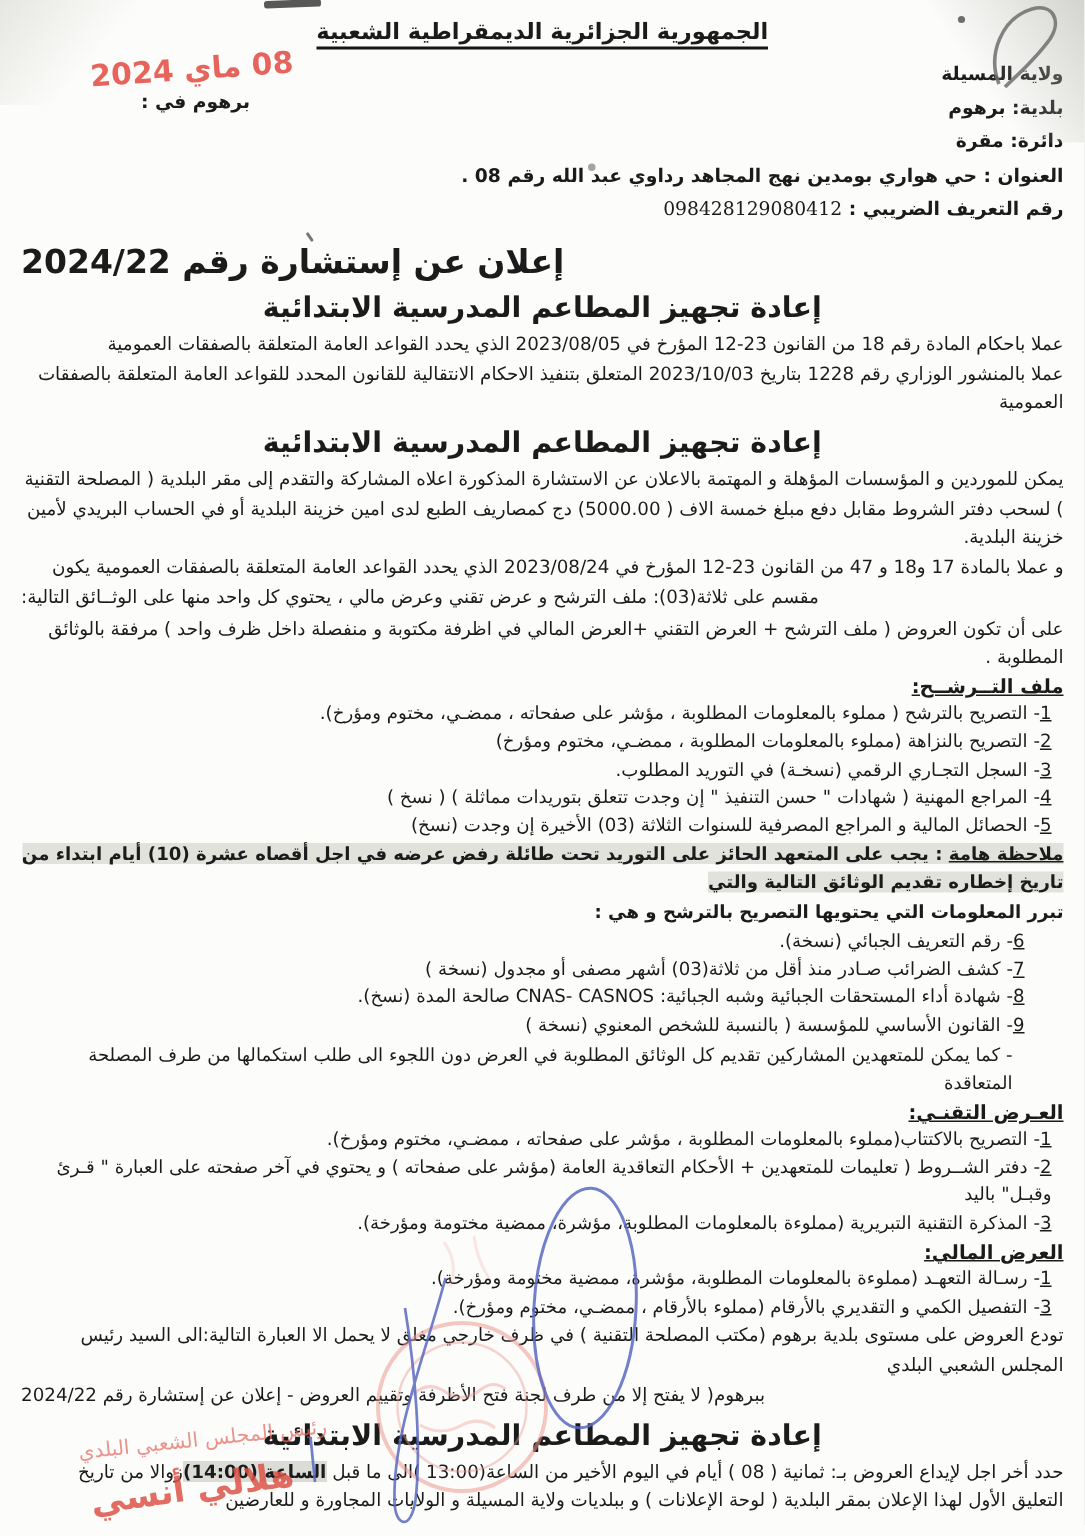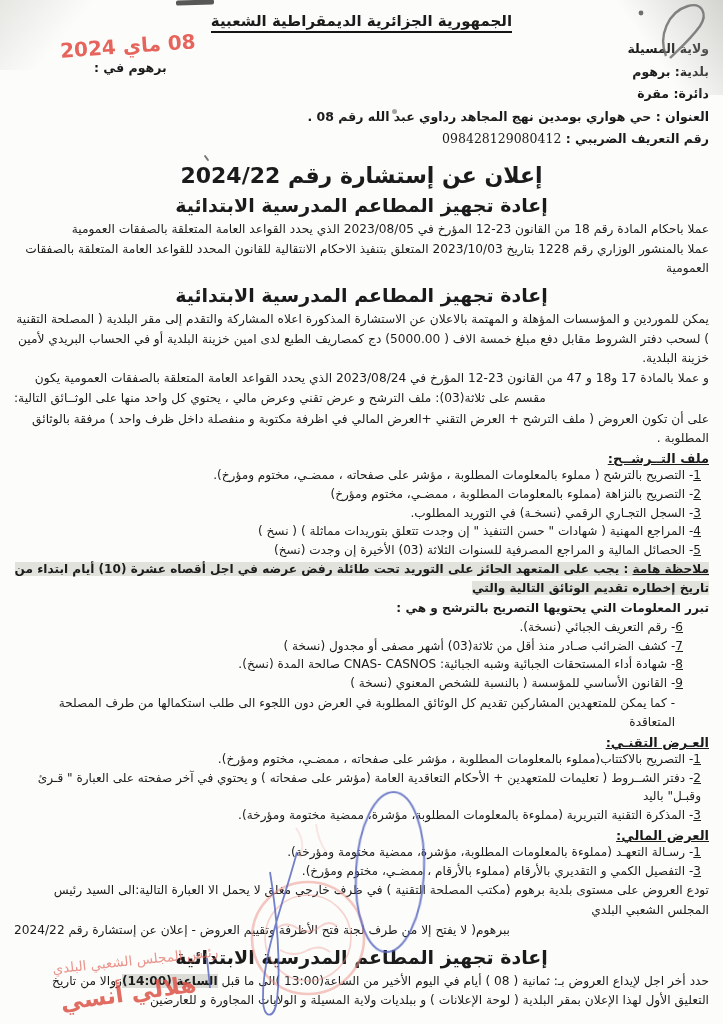--- a/index.html
+++ b/index.html
@@ -23,21 +23,21 @@
 
   .republic { text-align:center; font-size:15px; font-weight:bold; margin-top:4px;}
   .republic > span { border-bottom:2px solid #151515; padding-bottom:1px;}
 
   .admin { font-weight:bold; font-size:12.5px; line-height:1.8; margin-top:8px;}
   .admin .serif { font-family:"DejaVu Serif", serif; font-weight:normal;}
   .place-date { position:absolute; left:94px; top:60px; font-weight:bold; font-size:12.5px;}
   .hand-date { position:absolute; left:60px; top:34px; color:#e4544a; font-size:20px;
     font-weight:bold; transform:rotate(-4deg); letter-spacing:1px; white-space:nowrap; opacity:.9;}
 
-  .title1 { text-align:center; font-weight:bold; font-size:22px; margin:12px 0 0;}
+  .title1 { text-align:left; font-weight:bold; font-size:22px; margin:12px 0 0;}
   .title2 { text-align:center; font-weight:bold; font-size:19px; margin:6px 0 4px;}
   .sec-heading { text-align:center; font-weight:bold; font-size:19px; margin:6px 0 4px;}
 
   .p { font-size:12.2px; line-height:1.58; text-align:right; margin:1px 0;}
   .p.center { text-align:left;}
   .sub-label { font-size:13px; font-weight:bold; margin-top:3px;}
   .sub-label > span { text-decoration:underline;}
   .li { font-size:12.1px; line-height:1.55; text-align:right; padding-right:8px;}
   .li .n { text-decoration:underline;}
   .li.indent { padding-right:26px;}

